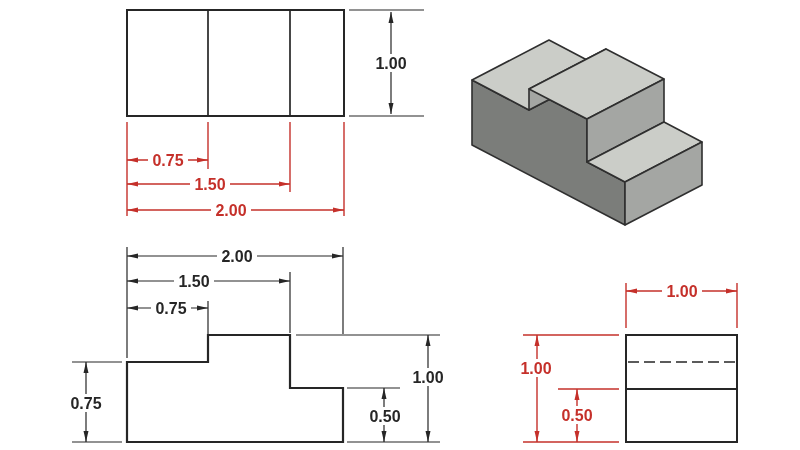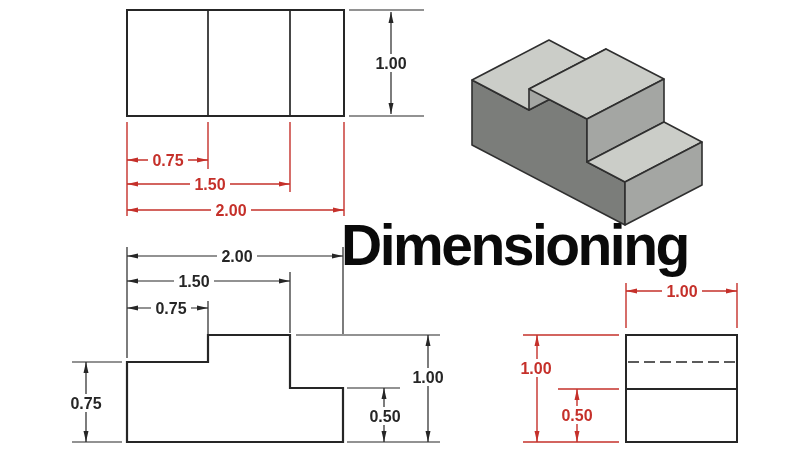--- a/index.html
+++ b/index.html
@@ -13,21 +13,20 @@
   svg.drawing text{font-family:"Liberation Sans", sans-serif;font-size:16px;font-weight:bold;}
   .lblB{fill:#262626;}
   .lblR{fill:#c5302a;}
   .mask{fill:#ffffff;}
 </style>
 </head>
 <body>
 
 <div class="stage">
 
-  <div class="title">Dimensioning</div>
 
   <svg class="drawing" width="800" height="450" viewBox="0 0 800 450">
     <defs>
       <marker id="arrB" markerUnits="userSpaceOnUse" markerWidth="12" markerHeight="8" refX="11" refY="3.5" orient="auto-start-reverse">
         <path d="M0,1 L11,3.5 L0,6 Z" fill="#262626"></path>
       </marker>
       <marker id="arrR" markerUnits="userSpaceOnUse" markerWidth="12" markerHeight="8" refX="11" refY="3.5" orient="auto-start-reverse">
         <path d="M0,1 L11,3.5 L0,6 Z" fill="#c5302a"></path>
       </marker>
     </defs>

